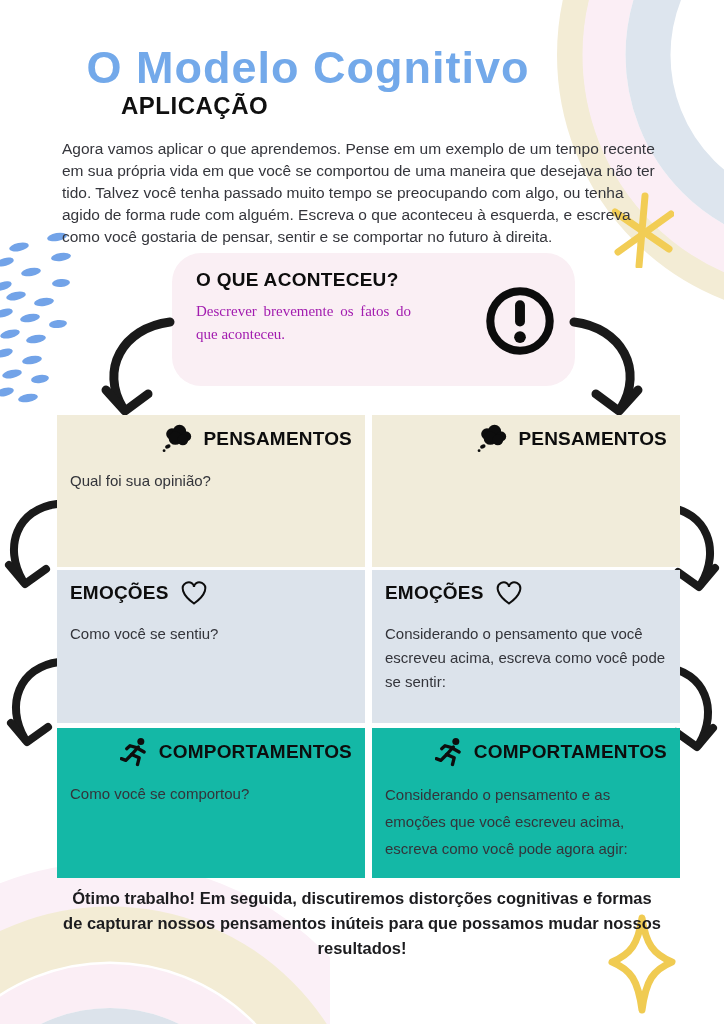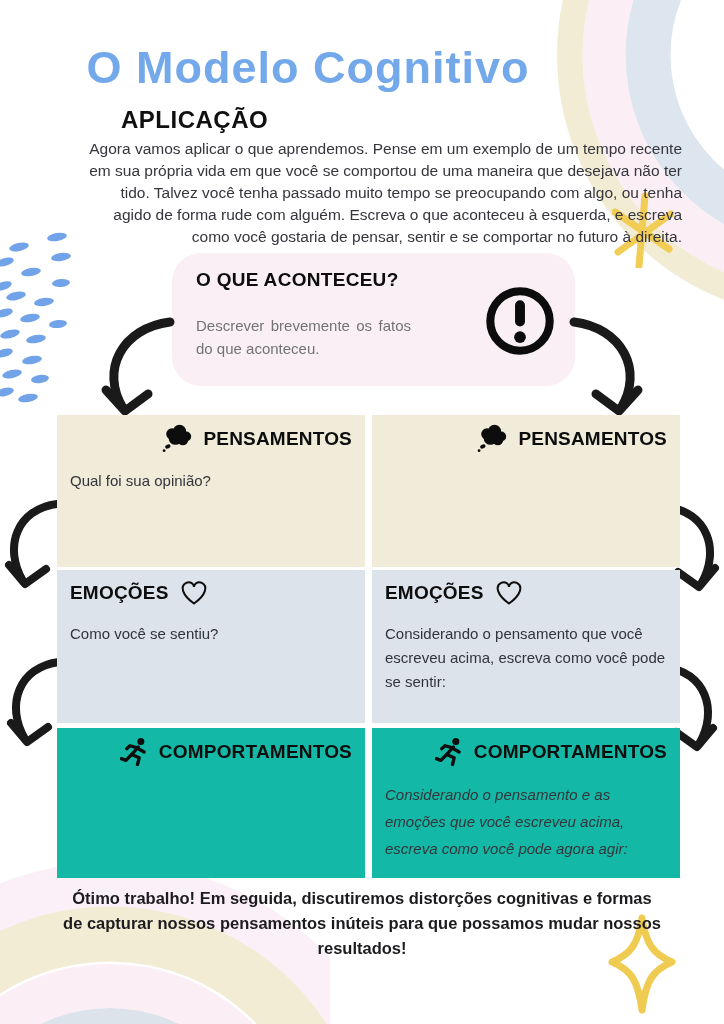--- a/index.html
+++ b/index.html
@@ -9,49 +9,49 @@
   }
   .deco{position:absolute;z-index:0;}
   .content{position:absolute;z-index:1;}
 
   .title{
     top:42px;left:0;width:616px;text-align:center;
     font-family:"Liberation Sans",sans-serif;font-weight:bold;
     font-size:45px;color:#73A9EA;letter-spacing:1px;
   }
   .section-label{
-    top:106px;left:121px;
+    top:92px;left:121px;
     font-family:"Liberation Sans",sans-serif;font-weight:800;
     font-size:24px;color:#101010;letter-spacing:0.5px;
   }
   .intro{
-    top:138px;left:62px;width:600px;text-align:right;
+    top:138px;left:62px;width:600px;text-align:left;
     font-family:"Liberation Sans",sans-serif;
-    font-size:15.5px;line-height:1.42;color:#35363c;margin-left:20px;
+    font-size:15.5px;line-height:1.42;color:#35363c;
   }
   .footer-note{
     top:886px;left:62px;width:600px;text-align:center;
     font-family:"Liberation Sans",sans-serif;font-weight:bold;
     font-size:16.5px;line-height:1.5;color:#1c1c1f;
   }
 
   .event-box{
     top:253px;left:172px;width:403px;height:133px;
     background:#FAEFF4;
     border-radius:29px;
   }
   .event-heading{
     margin:16px 0 0 24px;
     font-family:"Liberation Sans",sans-serif;font-weight:800;
     font-size:19px;letter-spacing:0.3px;color:#0d0d0d;
   }
   .event-desc{
-    margin:24px 0 0 24px;width:215px;text-align:justify;
-    font-family:Liberation Sans, sans-serif;
-    font-size:15px;line-height:1.5;color:#737373;
+    margin:9px 0 0 24px;width:215px;text-align:justify;
+    font-family:Liberation Serif, serif;
+    font-size:15px;line-height:1.5;color:#a21caf;
   }
   .excl-icon{position:absolute;top:32px;left:312px;}
 
   .wbox{position:absolute;width:308px;box-sizing:border-box;padding:9px 13px;}
   .box-thoughts{background:#F1ECDA;top:415px;height:152px;}
   .box-emotions{background:#DCE3EB;top:570px;height:153px;}
   .box-behaviors{background:#14b8a6;top:728px;height:150px;}
   .col-left{left:57px;}
   .col-right{left:372px;}
 
@@ -59,21 +59,21 @@
     display:flex;align-items:center;gap:9px;
     font-family:"Liberation Sans",sans-serif;font-weight:800;
     font-size:19px;letter-spacing:0.2px;color:#0d0d0d;
   }
   .box-header.align-right{justify-content:flex-end;}
   .prompt{
     margin-top:15px;max-width:294px;
     font-family:"Liberation Sans",sans-serif;
     font-size:15px;line-height:1.6;color:#33343a;
   }
-  .prompt.tall{line-height:1.8;margin-top:14px;font-style:italic;}
+  .prompt.tall{line-height:1.8;margin-top:14px;}
 
   .arrow-svg{position:absolute;}
   .mirror{transform:scaleX(-1);}
 
   svg{display:block;}
 </style>
 </head>
 <body>
 
 <div class="page">
@@ -208,20 +208,21 @@
         <g fill="none" stroke="#0d0d0d" stroke-width="4" stroke-linecap="round" stroke-linejoin="round">
           <path d="M22,12 L14,21"></path>
           <path d="M21,13.5 L29,18"></path>
           <path d="M21,13 L12,10.5 L8,14"></path>
           <path d="M14,21 L23,25 L21,33"></path>
           <path d="M14,21 L7,28 L1.5,26"></path>
         </g>
       </svg>
       <span>COMPORTAMENTOS</span>
     </div>
+    <div class="prompt">Como você se comportou?</div>
   </div>
 
   <div class="content wbox box-thoughts col-right">
     <div class="box-header align-right">
       <svg width="34" height="30" viewBox="0 0 40 36">
         <g fill="#0d0d0d">
           <circle cx="14" cy="12" r="7"></circle>
             <circle cx="23" cy="9" r="8"></circle>
             <circle cx="31" cy="15" r="6"></circle>
           <circle cx="18" cy="17" r="8"></circle>

